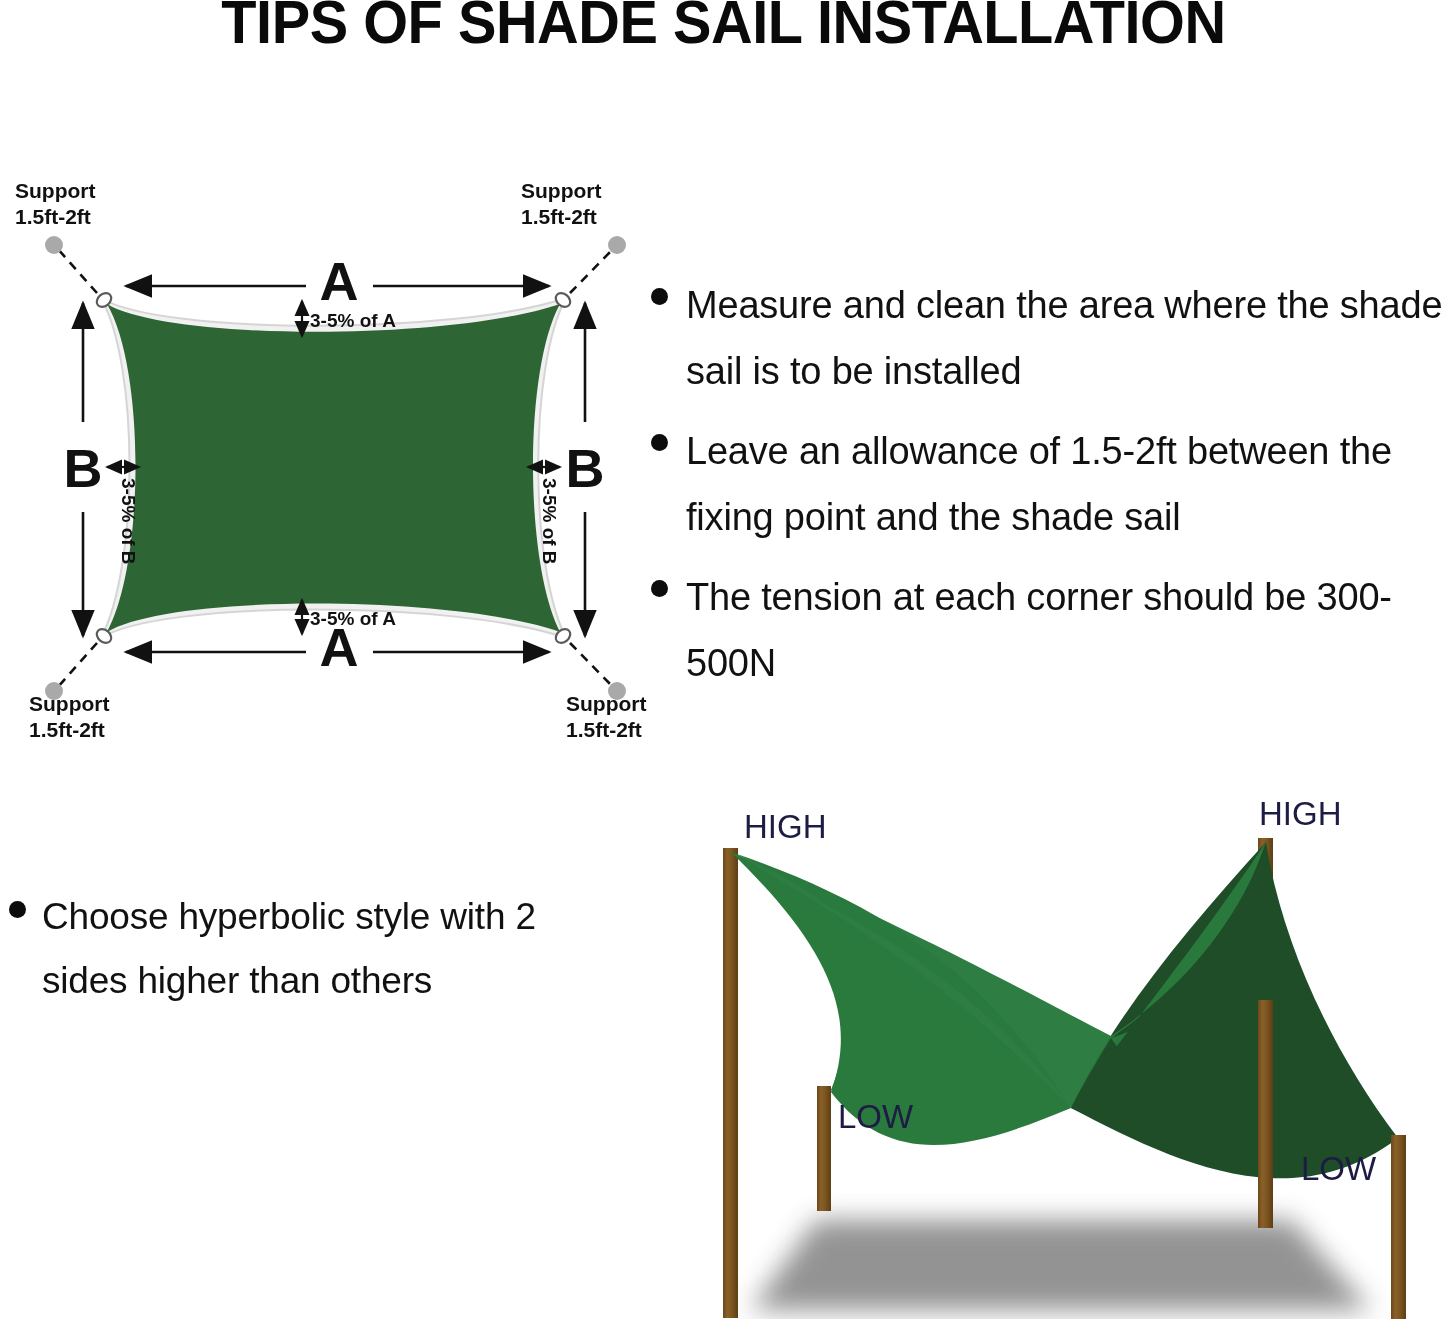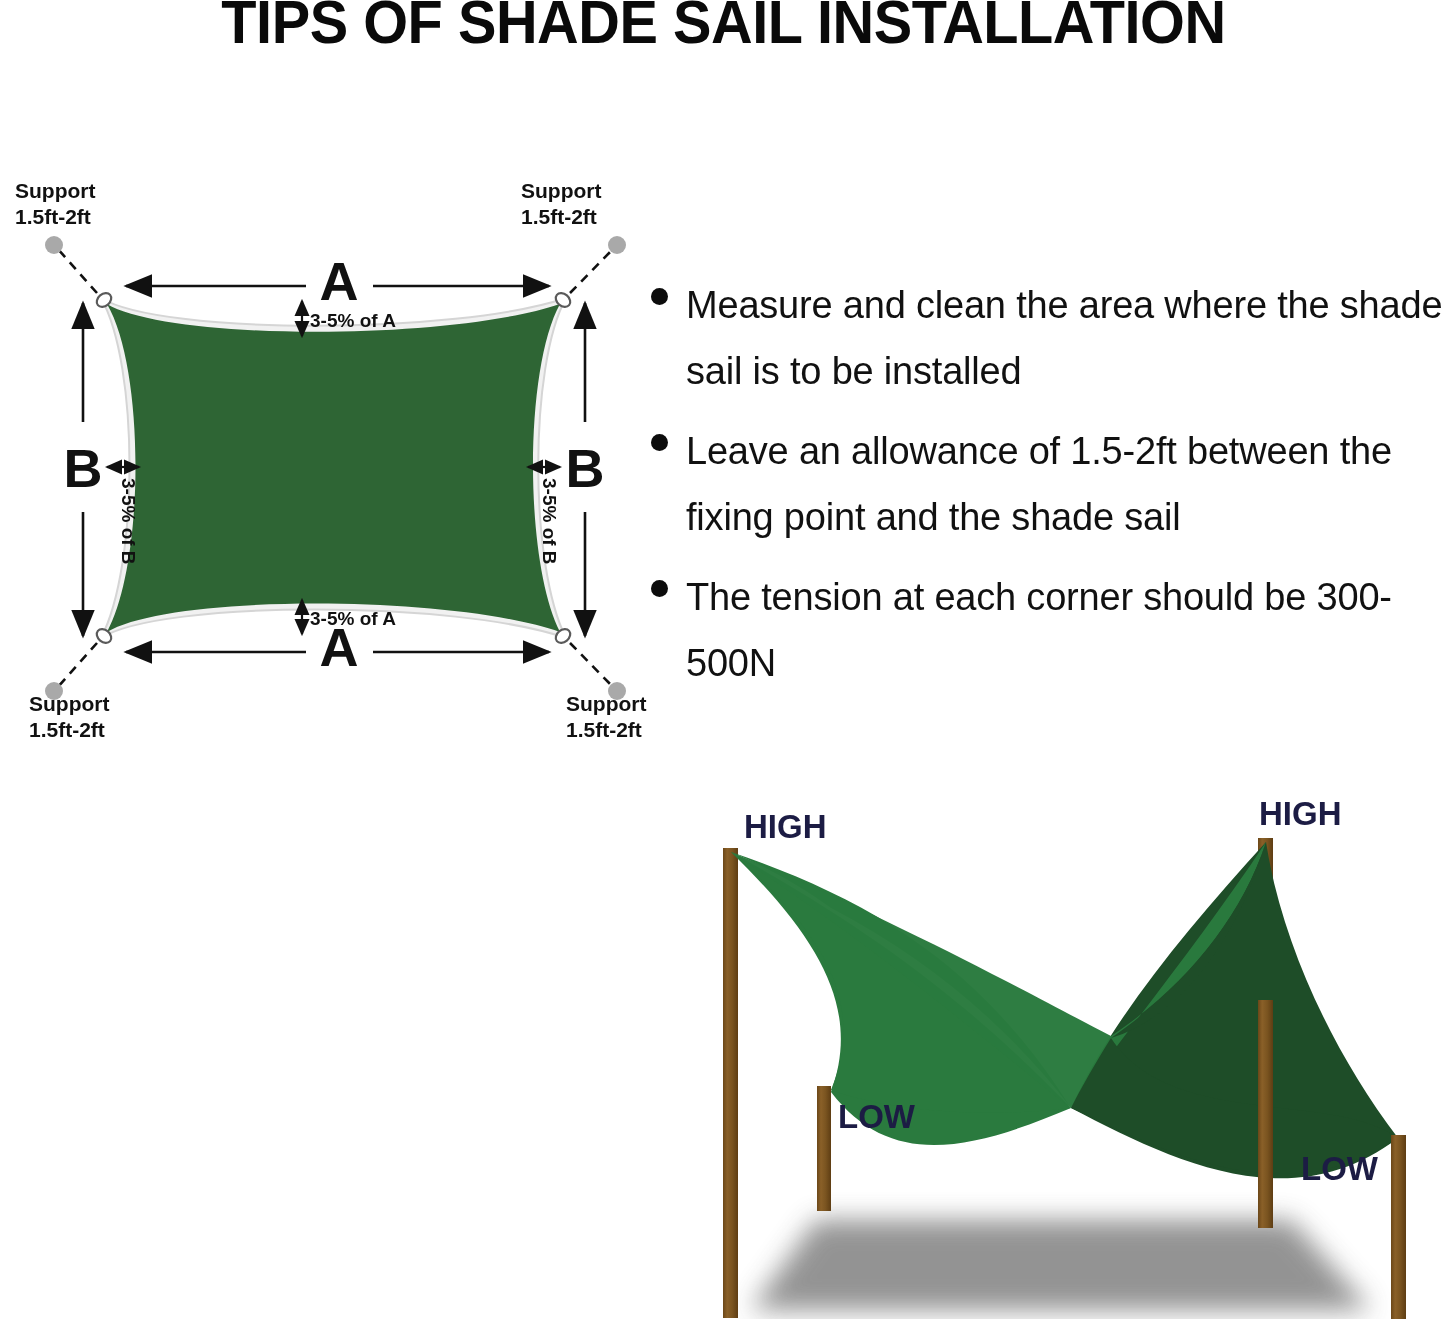--- a/index.html
+++ b/index.html
@@ -155,23 +155,27 @@
       <span class="bullet-dot"></span>
       <span class="bullet-text">Leave an allowance of 1.5-2ft between the fixing point and the shade sail</span>
     </div>
     <div class="bullet-row">
       <span class="bullet-dot"></span>
       <span class="bullet-text">The tension at each corner should be 300-500N</span>
     </div>
   </div>
 
   <div class="bullets" id="style-list">
-  </div>
-
-  <div class="svgwrap" style="left:640px;top:790px;width:805px;height:529px;font-weight:bold;">
+    <div class="bullet-row">
+      <span class="bullet-dot"></span>
+      <span class="bullet-text">Choose hyperbolic style with 2 sides higher than others</span>
+    </div>
+  </div>
+
+  <div class="svgwrap" style="left:640px;top:790px;width:805px;height:529px;">
     <svg width="805" height="529" viewBox="0 0 805 529" xmlns="http://www.w3.org/2000/svg">
       <defs>
         <filter id="blurShadow" x="-25%" y="-45%" width="150%" height="190%">
           <feGaussianBlur stdDeviation="13"></feGaussianBlur>
         </filter>
         <linearGradient id="postGrad" x1="0" y1="0" x2="1" y2="0">
           <stop offset="0%" stop-color="#6b4718"></stop>
           <stop offset="28%" stop-color="#8a6028"></stop>
           <stop offset="62%" stop-color="#7a5420"></stop>
           <stop offset="100%" stop-color="#5e3d13"></stop>

